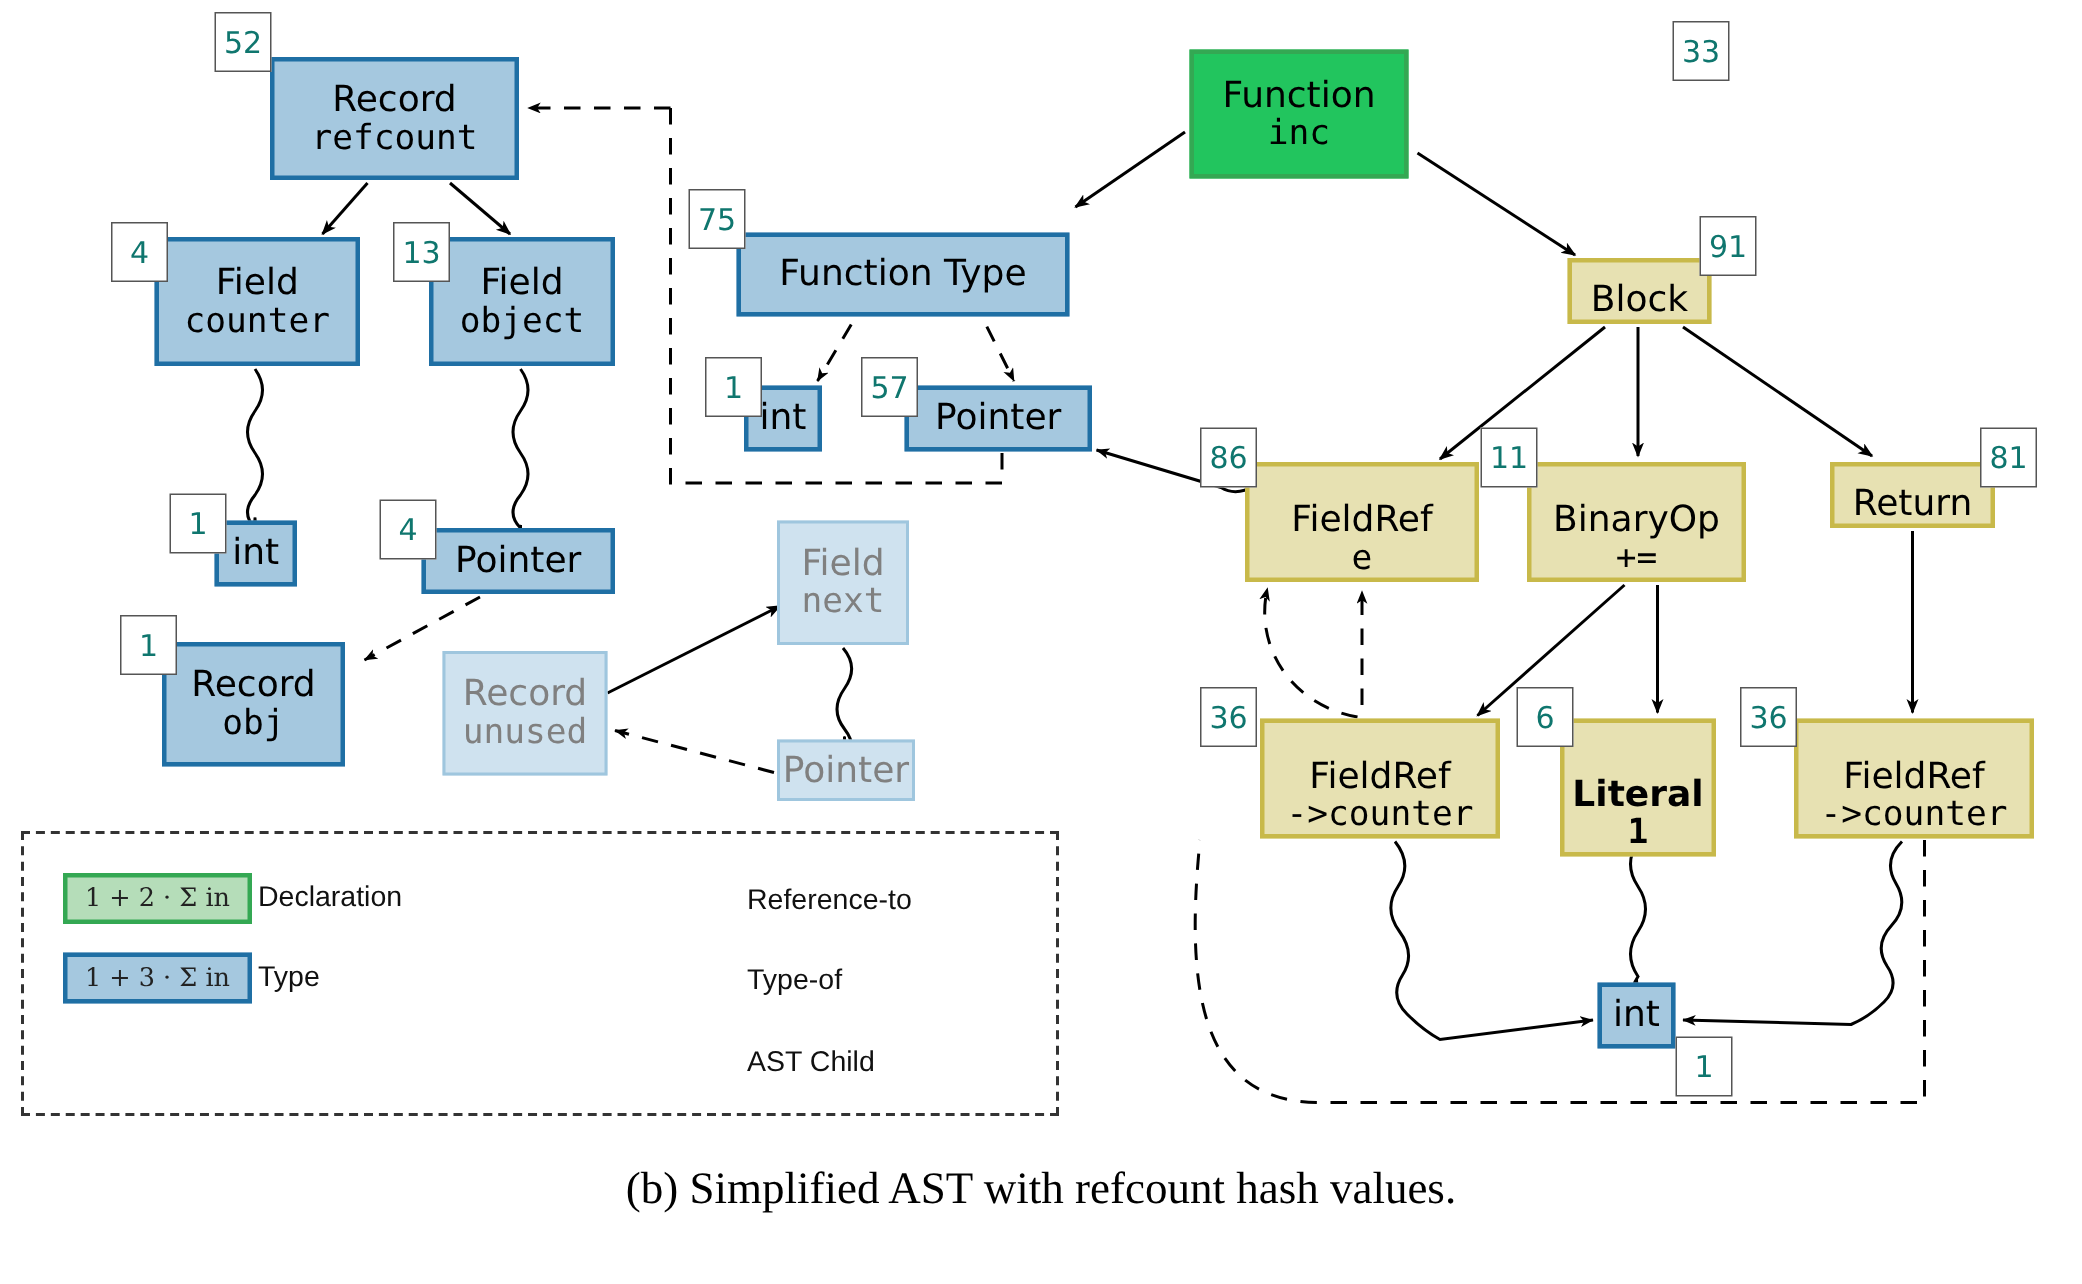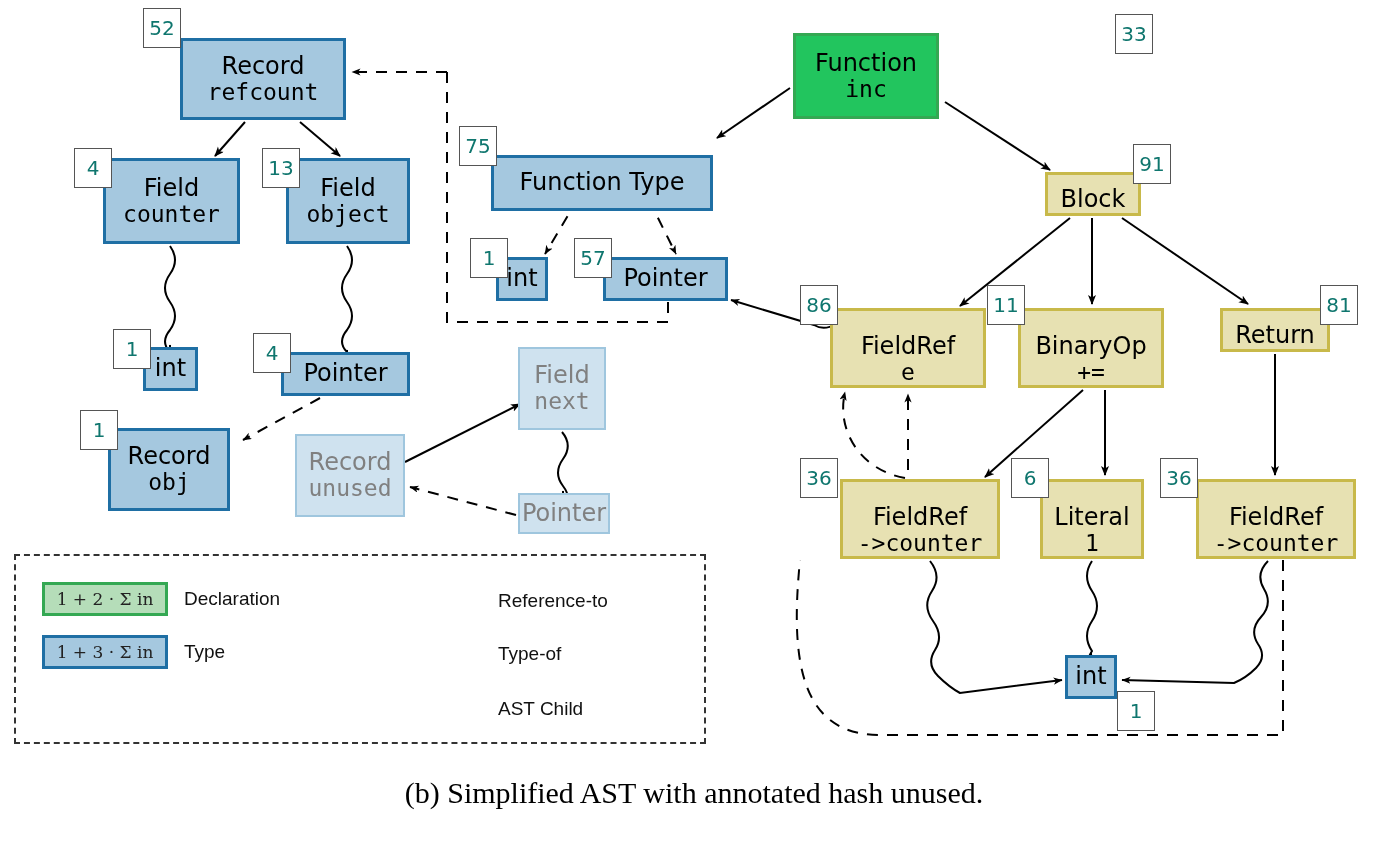--- a/index.html
+++ b/index.html
@@ -23,21 +23,21 @@
         display:flex;align-items:center;justify-content:center;z-index:6;min-width:38px;height:40px;padding:0 5px;}
 
   .legend{position:absolute;left:14px;top:554px;width:692px;height:190px;
           border:2px dashed #333;box-sizing:border-box;z-index:4;background:#fff;}
   .legend-row{position:absolute;display:flex;align-items:center;}
   .swatch{width:126px;height:34px;box-sizing:border-box;display:flex;align-items:center;
           justify-content:center;font-family:"DejaVu Serif",serif;font-size:17px;color:#222;}
   .sw-decl{background:#b5ddb9;border:3px solid #34a853;}
   .sw-type{background:#a5c8df;border:3px solid #1f6fa4;}
   .sw-expr{background:#e7e1b2;border:3px solid #c8b94a;}
-  .legend-label{margin-left:16px;font-family:"Liberation Sans",sans-serif;font-size:19px;color:#111;white-space:nowrap;}
+  .legend-label{margin-left:4px;font-family:"Liberation Sans",sans-serif;font-size:19px;color:#111;white-space:nowrap;}
   .legend-edge-label{font-family:"Liberation Sans",sans-serif;font-size:19px;color:#111;white-space:nowrap;}
 
   .caption{position:absolute;left:0;top:776px;width:1388px;text-align:center;
            font-family:"Liberation Serif",serif;font-size:30px;color:#000;}
 </style>
 </head>
 <body>
 
 <div id="stage">
 
@@ -159,21 +159,21 @@
       <div class="hash" style="left: 987px; top: 285px;">11</div>
       <div class="node expr-node" style="left: 1220px; top: 308px; width: 110px; height: 44px;">
         <div class="l1">Return</div>
       </div>
       <div class="hash" style="left: 1320px; top: 285px;">81</div>
       <div class="node expr-node" style="left: 840px; top: 479px; width: 160px; height: 80px;">
         <div class="l1">FieldRef</div>
         <div class="l2">-&gt;counter</div>
       </div>
       <div class="hash" style="left: 800px; top: 458px;">36</div>
-      <div class="node expr-node" style="left: 1040px; top: 479px; width: 104px; height: 80px;">
+      <div class="node expr-node" style="left: 1040px; top: 479px; width: 104px; height: 92px; font-weight: bold;">
         <div class="l1">Literal</div>
         <div class="l2">1</div>
       </div>
       <div class="hash" style="left: 1011px; top: 458px;">6</div>
       <div class="node expr-node" style="left: 1196px; top: 479px; width: 160px; height: 80px;">
         <div class="l1">FieldRef</div>
         <div class="l2">-&gt;counter</div>
       </div>
       <div class="hash" style="left: 1160px; top: 458px;">36</div>
       <div class="node type-node" style="left: 1065px; top: 655px; width: 52px; height: 44px;">
@@ -201,14 +201,14 @@
     <div class="legend-row" style="left:26px;top:79px;">
       <div class="swatch sw-type">1 + 3 · Σ in</div>
       <div class="legend-label">Type</div>
     </div>
 
     <div class="legend-edge-label" style="position:absolute;left:482px;top:34px;">Reference-to</div>
     <div class="legend-edge-label" style="position:absolute;left:482px;top:87px;">Type-of</div>
     <div class="legend-edge-label" style="position:absolute;left:482px;top:142px;">AST Child</div>
   </div>
 
-  <div class="caption">(b) Simplified AST with annotated hash unused.</div>
+  <div class="caption">(b) Simplified AST with refcount hash values.</div>
 </div>
 
 </body></html>

